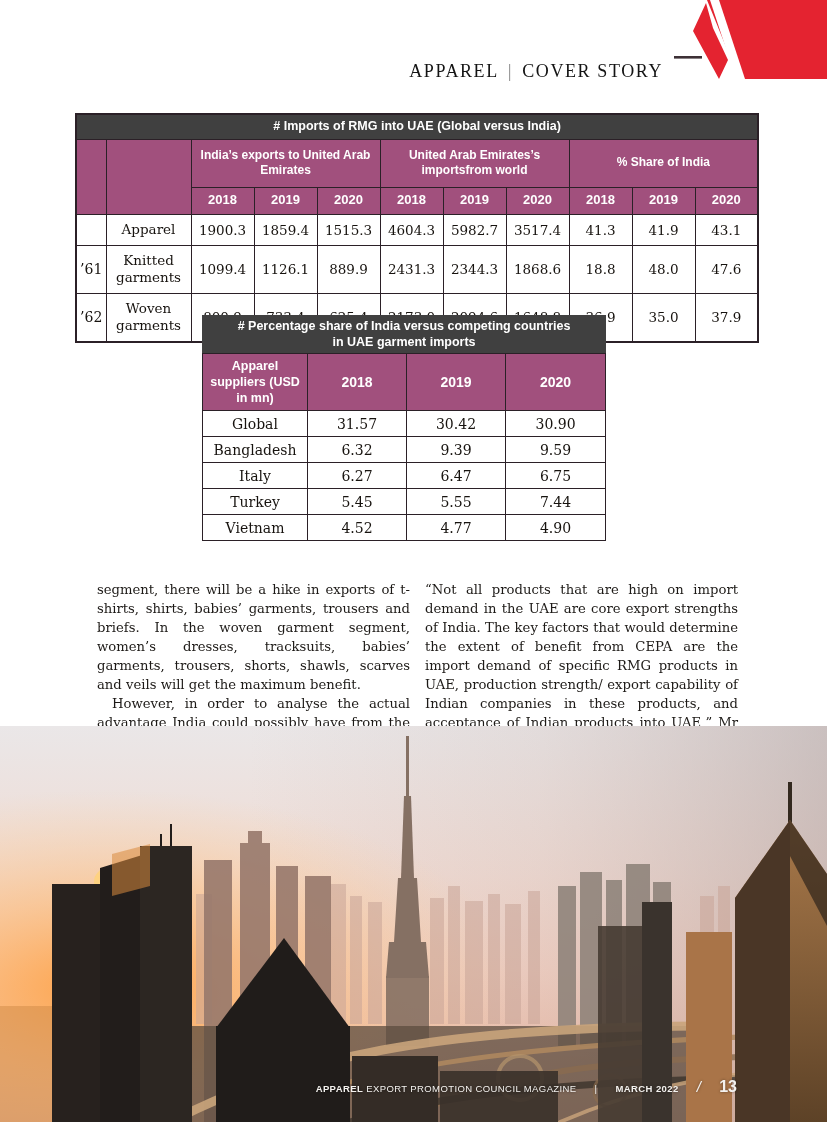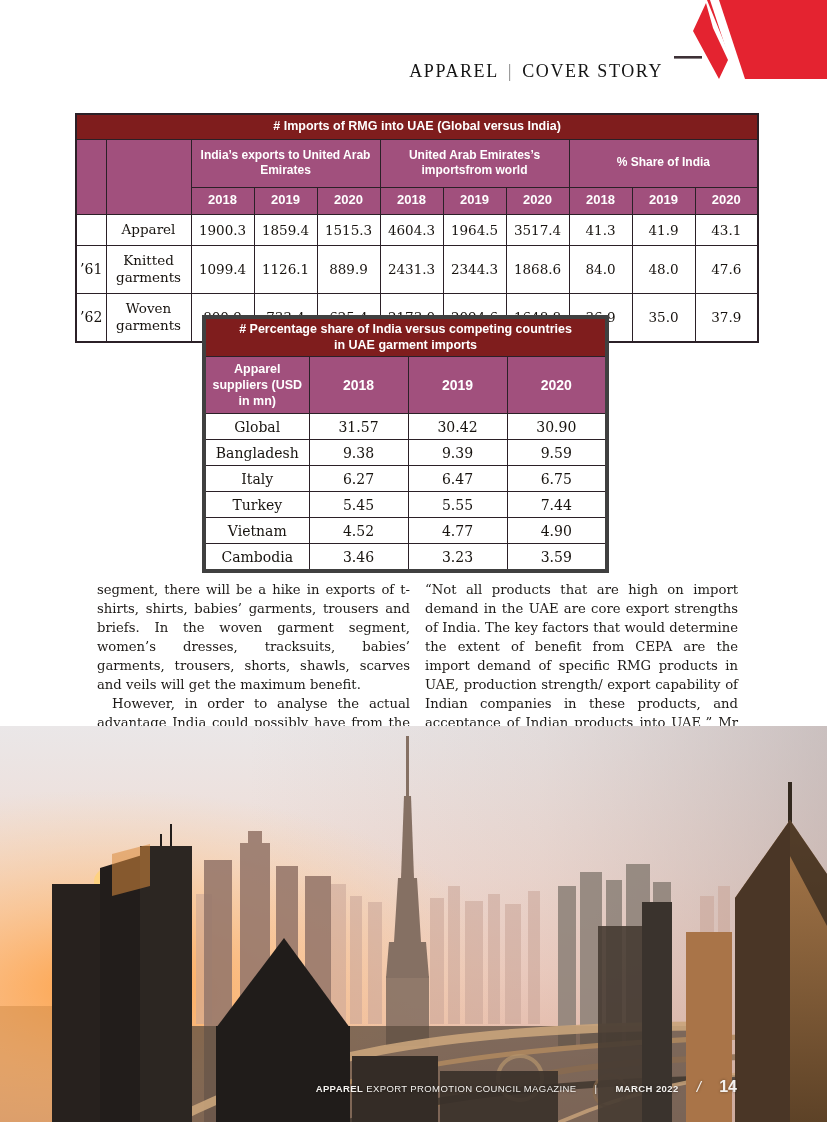--- a/index.html
+++ b/index.html
@@ -19,21 +19,21 @@
     font-family:"Liberation Serif",serif;
     font-size:18px;letter-spacing:1.6px;color:#141414;
     white-space:nowrap;
   }
   .masthead .brand{font-weight:500;}
   .masthead .sep{color:#8a8a8a;font-weight:200;padding:0 9px;font-size:19px;}
 
   
   table{border-collapse:collapse;table-layout:fixed;}
   .titlebar{
-    background:#7f1d1d;color:#fff;
+    background:#404040;color:#fff;
     font-weight:bold;font-size:12.5px;text-align:center;
     padding:4px 2px;line-height:1.25;
   }
   .ph{
     background:#a1507d;color:#fff;font-weight:bold;text-align:center;
     border:1px solid #2b2027;line-height:1.3;
   }
   td{
     border:1px solid #2b2027;text-align:center;
     font-family:"DejaVu Serif","Liberation Serif",serif;
@@ -45,21 +45,21 @@
   .t1 .ph{font-size:12px;}
   .t1 .yr{font-size:13px;height:24px;}
   .t1 .grp{height:43px;padding:2px 6px;}
   .t1 td{font-size:13.5px;}
   .t1 tr.r1 td{height:28px;}
   .t1 tr.r2 td,.t1 tr.r3 td{height:45px;}
   .t1 td.code{font-size:14px;}
   .t1 td.lbl{line-height:1.25;}
 
   
-  .t2{position:absolute;left:202px;top:315px;width:403px;border:4px solid #404040;}
+  .t2{position:absolute;left:202px;top:315px;width:403px;border:1px solid #404040;}
   .t2 .titlebar{padding:3px 30px;font-size:12.5px;}
   .t2 .lblh{font-size:12.5px;height:52px;padding:2px 6px;line-height:1.3;margin-left:20px;}
   .t2 .yr{font-size:14px;}
   .t2 td{font-size:14px;height:23px;}
 
   
   .bodytext{
     position:absolute;left:97px;top:580px;width:641px;
     display:flex;gap:15px;
     font-family:"DejaVu Serif","Liberation Serif",serif;
@@ -139,36 +139,36 @@
       <th class="ph yr">2019</th>
       <th class="ph yr">2020</th>
     </tr>
     <tr class="r1">
       <td class="code"></td>
       <td class="lbl">Apparel</td>
       <td>1900.3</td>
       <td>1859.4</td>
       <td>1515.3</td>
       <td>4604.3</td>
-      <td>1964.5</td>
+      <td>5982.7</td>
       <td>3517.4</td>
       <td>41.3</td>
       <td>41.9</td>
       <td>43.1</td>
     </tr>
     <tr class="r2">
       <td class="code">’61</td>
       <td class="lbl">Knitted garments</td>
       <td>1099.4</td>
       <td>1126.1</td>
       <td>889.9</td>
       <td>2431.3</td>
       <td>2344.3</td>
       <td>1868.6</td>
-      <td>84.0</td>
+      <td>18.8</td>
       <td>48.0</td>
       <td>47.6</td>
     </tr>
     <tr class="r3">
       <td class="code">’62</td>
       <td class="lbl">Woven garments</td>
       <td>800.9</td>
       <td>733.4</td>
       <td>625.4</td>
       <td>2173.0</td>
@@ -199,47 +199,41 @@
       <th class="ph yr">2020</th>
     </tr>
     <tr>
       <td>Global</td>
       <td>31.57</td>
       <td>30.42</td>
       <td>30.90</td>
     </tr>
     <tr>
       <td>Bangladesh</td>
-      <td>9.38</td>
+      <td>6.32</td>
       <td>9.39</td>
       <td>9.59</td>
     </tr>
     <tr>
       <td>Italy</td>
       <td>6.27</td>
       <td>6.47</td>
       <td>6.75</td>
     </tr>
     <tr>
       <td>Turkey</td>
       <td>5.45</td>
       <td>5.55</td>
       <td>7.44</td>
     </tr>
     <tr>
       <td>Vietnam</td>
       <td>4.52</td>
       <td>4.77</td>
       <td>4.90</td>
-    </tr>
-    <tr>
-      <td>Cambodia</td>
-      <td>3.46</td>
-      <td>3.23</td>
-      <td>3.59</td>
     </tr>
   </tbody>
     </table>
 
   <div class="bodytext">
     <div class="col">
       <p>segment, there will be a hike in exports of t-shirts, shirts, babies’ garments, trousers and briefs. In the woven garment segment, women’s dresses, tracksuits, babies’ garments, trousers, shorts, shawls, scarves and veils will get the maximum benefit.</p>
       <p class="indent">However, in order to analyse the actual advantage India could possibly have from the CEPA would depend on various factors, he said.</p>
     </div>
     <div class="col">
@@ -354,17 +348,17 @@
         <polygon points="735,172 790,94 790,396 735,396" fill="#4a3626"></polygon>
         <polygon points="790,94 827,148 827,200 790,130" fill="#2e241b" opacity="0.7"></polygon>
       </g>
     </svg>
 
     <div class="credit">
       <span><span class="b">APPAREL</span>&nbsp;<span>EXPORT PROMOTION COUNCIL MAGAZINE</span></span>
       <span>|</span>
       <span class="b">MARCH 2022</span>
       <span class="slash">/</span>
-      <span class="pg">14</span>
+      <span class="pg">13</span>
     </div>
   </div>
 
 </div>
 
 </body></html>

